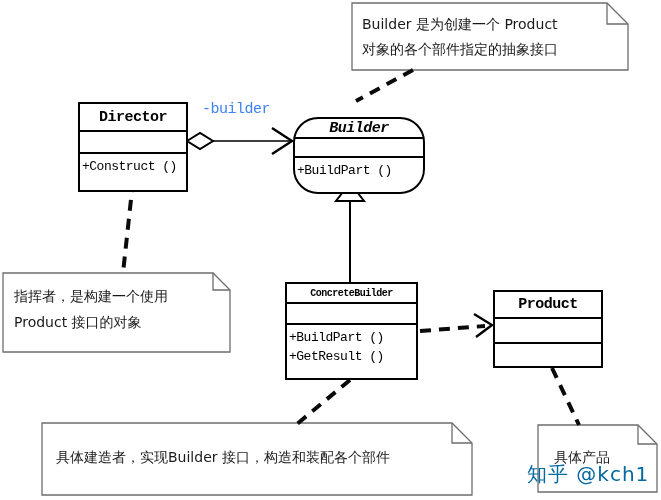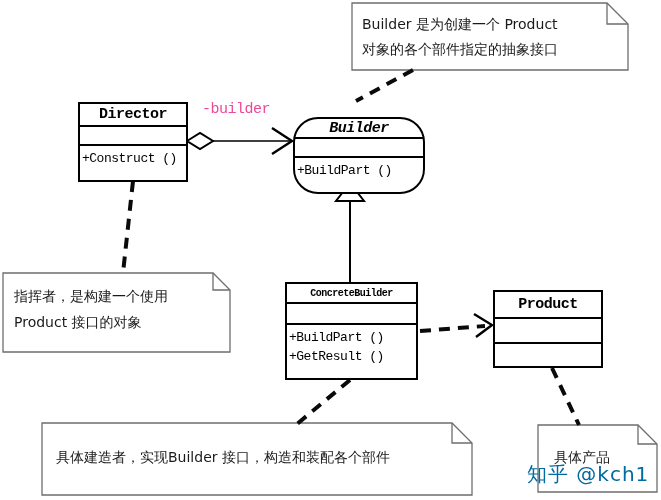--- a/index.html
+++ b/index.html
@@ -21,39 +21,39 @@
     font-size:15px; display:flex; align-items:center; justify-content:center;
     letter-spacing:-0.5px; color:#000;
   }
   .uml-title.abstract { font-style:italic; }
   .uml-attrs { border-bottom:2px solid #000; }
   .uml-methods {
     flex:1; font-size:13px; line-height:19px; padding:3px 1px 12px 2px;
     color:#000; letter-spacing:-0.5px; white-space:nowrap;
   }
 
-  #class-director { left:78px; top:102px; width:110px; height:80px; }
+  #class-director { left:78px; top:102px; width:110px; height:90px; }
   #class-director .uml-title { height:26px; }
   #class-director .uml-attrs { height:20px; }
 
   #class-builder { left:293px; top:117px; width:132px; height:77px;border-radius:25px; }
   #class-builder .uml-title { height:25px; }
   #class-builder .uml-attrs { height:23px; }
 
   #class-concrete { left:285px; top:282px; width:133px; height:98px; }
   #class-concrete .uml-title { height:24px; font-size:10px; }
   #class-concrete .uml-attrs { height:25px; }
 
   #class-product { left:493px; top:290px; width:110px; height:78px; }
   #class-product .uml-title { height:25px; }
   #class-product .uml-attrs { height:23px; }
 
   
   .edge-label {
-    position:absolute; left:202px; top:101px; font-size:15px; color:#ec4899;
+    position:absolute; left:202px; top:101px; font-size:15px; color:#3b82f6;
     font-family:"Liberation Mono","DejaVu Sans Mono",monospace; letter-spacing:-0.5px;
   }
 
   
   .note-text { position:absolute; color:#1a1a1a; font-size:14px; }
   #note-builder-text  { left:362px; top:12px;  width:260px; line-height:25px; }
   #note-director-text { left:14px;  top:283px; width:212px; line-height:26px; }
   #note-concrete-text { left:56px;  top:446px; width:408px; line-height:22px; }
   #note-product-text  { left:554px; top:446px; width:95px;  line-height:22px; }
 

